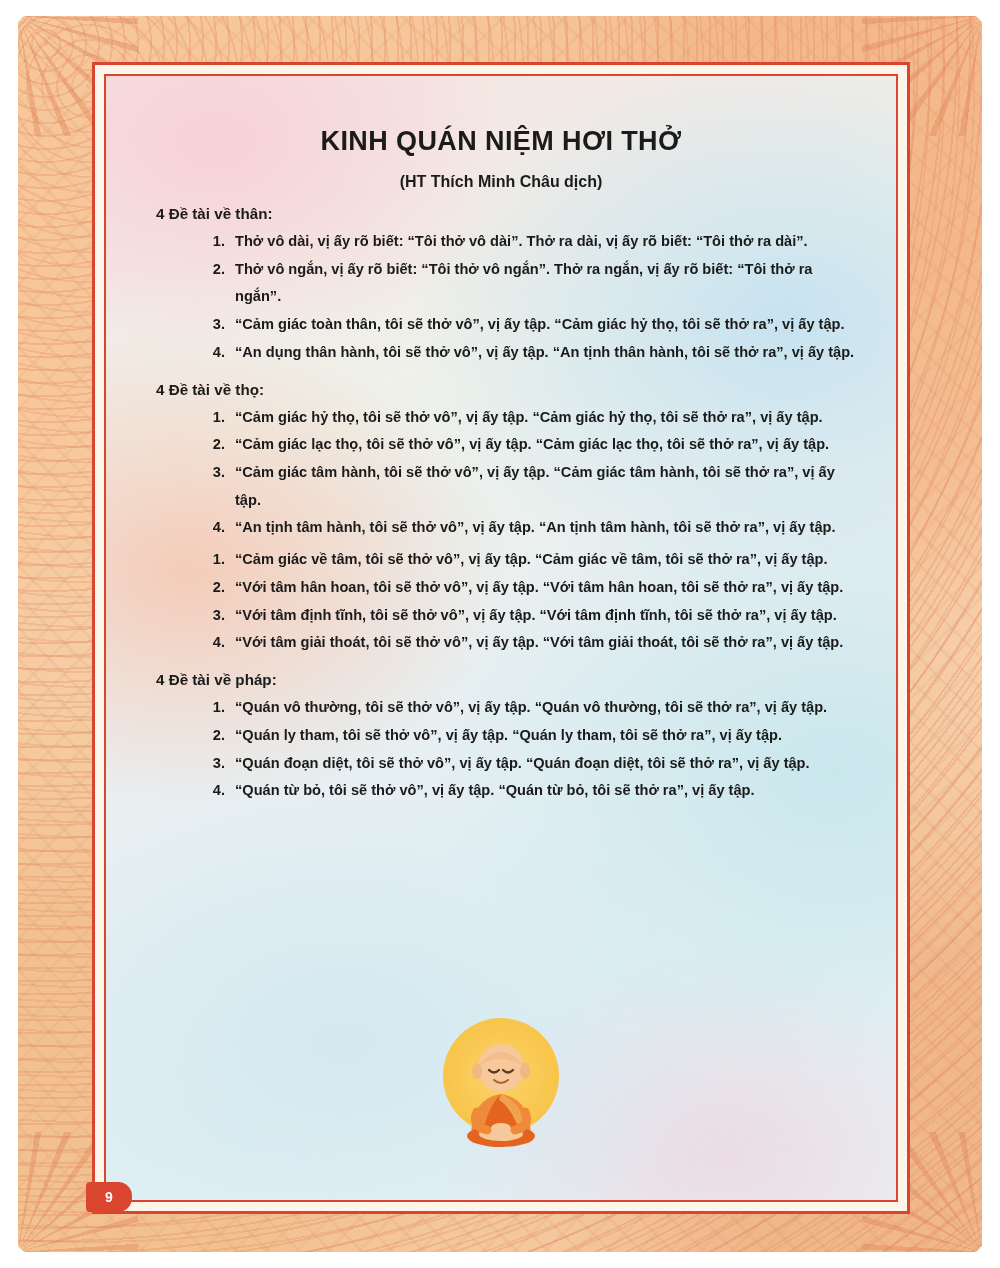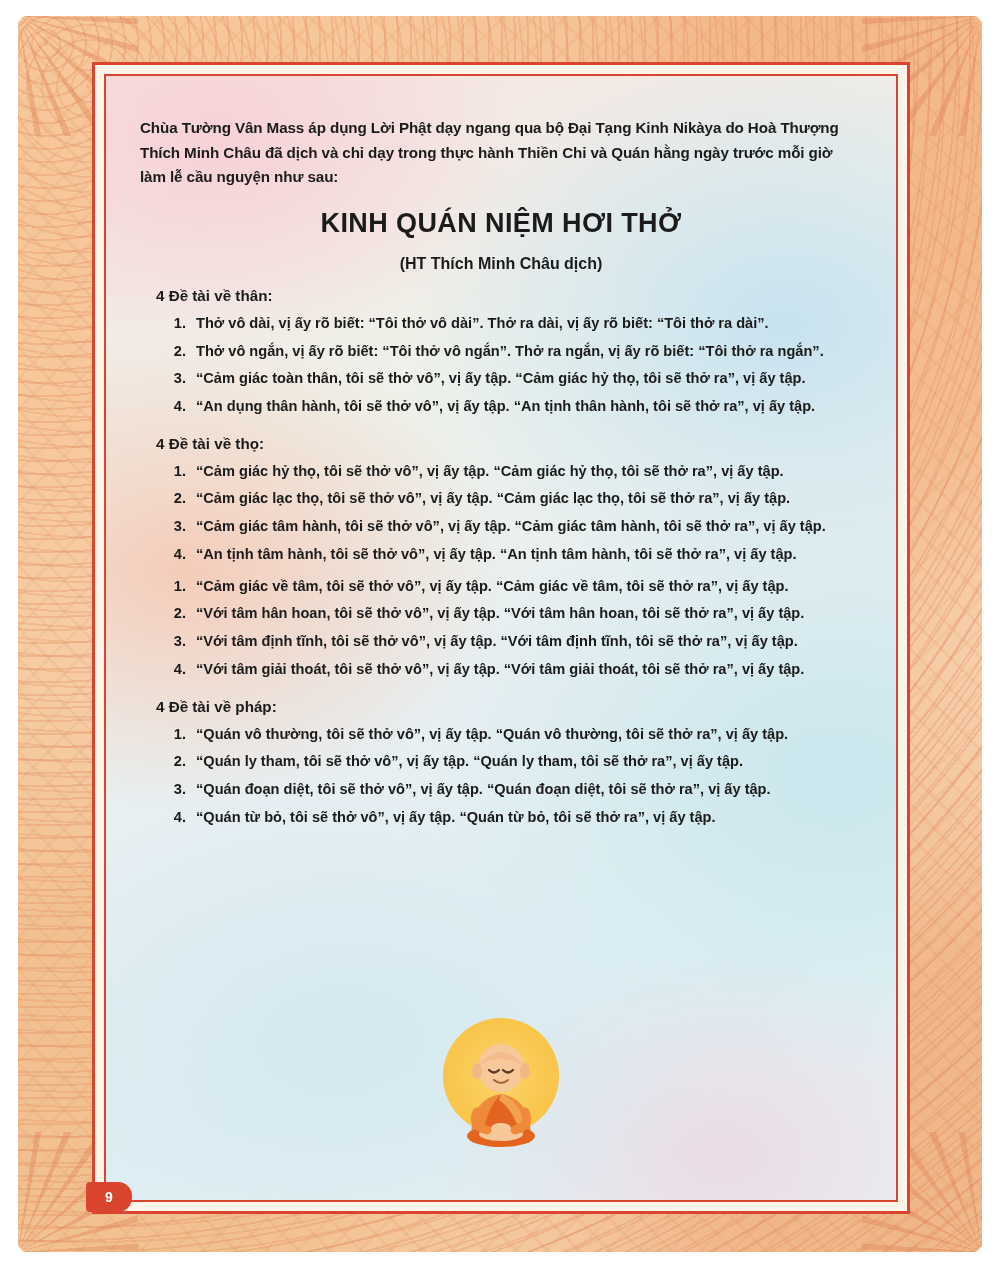--- a/index.html
+++ b/index.html
@@ -141,20 +141,21 @@
   ol.items {
     margin: 0 0 4px 0;
     padding-left: 50px;
     list-style: decimal;
   }
   ol.items li {
     font-size: 14.6px;
     font-weight: 700;
     line-height: 1.9;
     padding-left: 6px;
+    margin-left: 39px;
   }
   ol.items li::marker { font-weight: 700; }
 
   .closing {
     font-size: 15.2px;
     font-weight: 700;
     line-height: 1.62;
     margin: 16px 0 0 0;
   }
 
@@ -209,21 +210,20 @@
   <div class="page-corner tl"></div>
   <div class="page-corner tr"></div>
   <div class="page-corner bl"></div>
   <div class="page-corner br"></div>
 
   <div class="meander"></div>
 
   <div class="panel">
     <div class="content">
 
-      <p class="intro">Chùa Tường Vân Mass áp dụng Lời Phật dạy ngang qua bộ Đại Tạng Kinh Nikàya do Hoà Thượng Thích Minh Châu đã dịch và chỉ dạy trong thực hành Thiền Chỉ và Quán hằng ngày trước mỗi giờ làm lễ cầu nguyện như sau:</p>
 
       <h1 class="title">KINH QUÁN NIỆM HƠI THỞ</h1>
       <div class="subtitle">(HT Thích Minh Châu dịch)</div>
 
       <div class="section-head">4 Đề tài về thân:</div>
       <ol class="items">
         <li>Thở vô dài, vị ấy rõ biết: “Tôi thở vô dài”. Thở ra dài, vị ấy rõ biết: “Tôi thở ra dài”.</li>
         <li>Thở vô ngắn, vị ấy rõ biết: “Tôi thở vô ngắn”. Thở ra ngắn, vị ấy rõ biết: “Tôi thở ra ngắn”.</li>
         <li>“Cảm giác toàn thân, tôi sẽ thở vô”, vị ấy tập. “Cảm giác hỷ thọ, tôi sẽ thở ra”, vị ấy tập.</li>
         <li>“An dụng thân hành, tôi sẽ thở vô”, vị ấy tập. “An tịnh thân hành, tôi sẽ thở ra”, vị ấy tập.</li>

